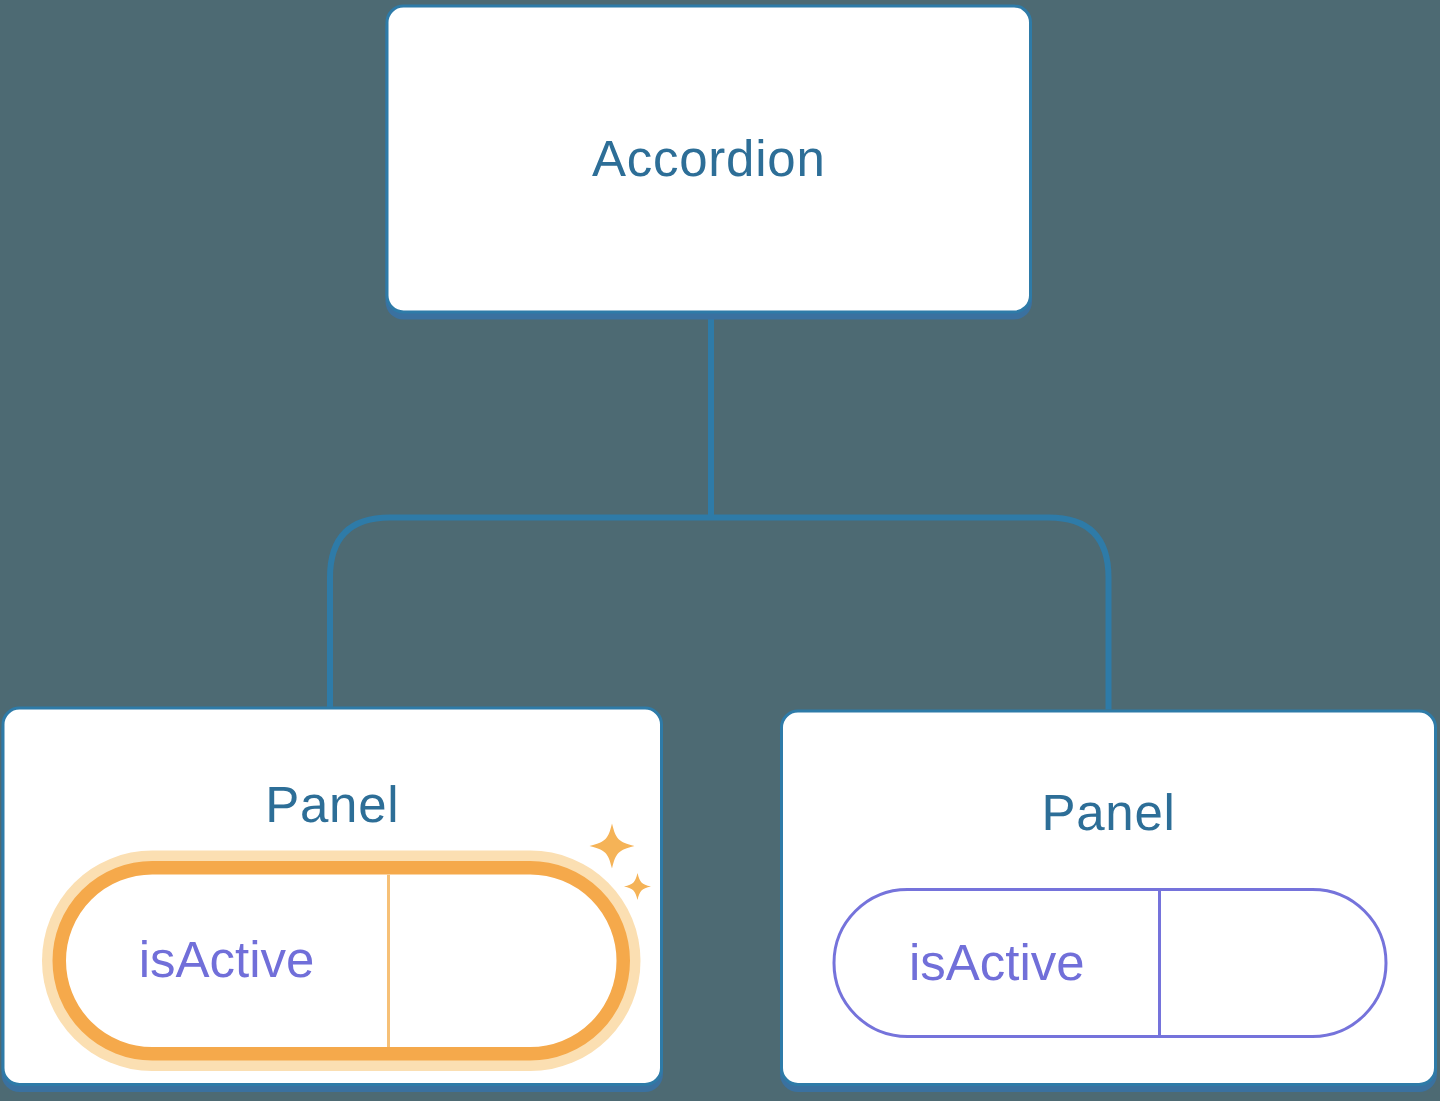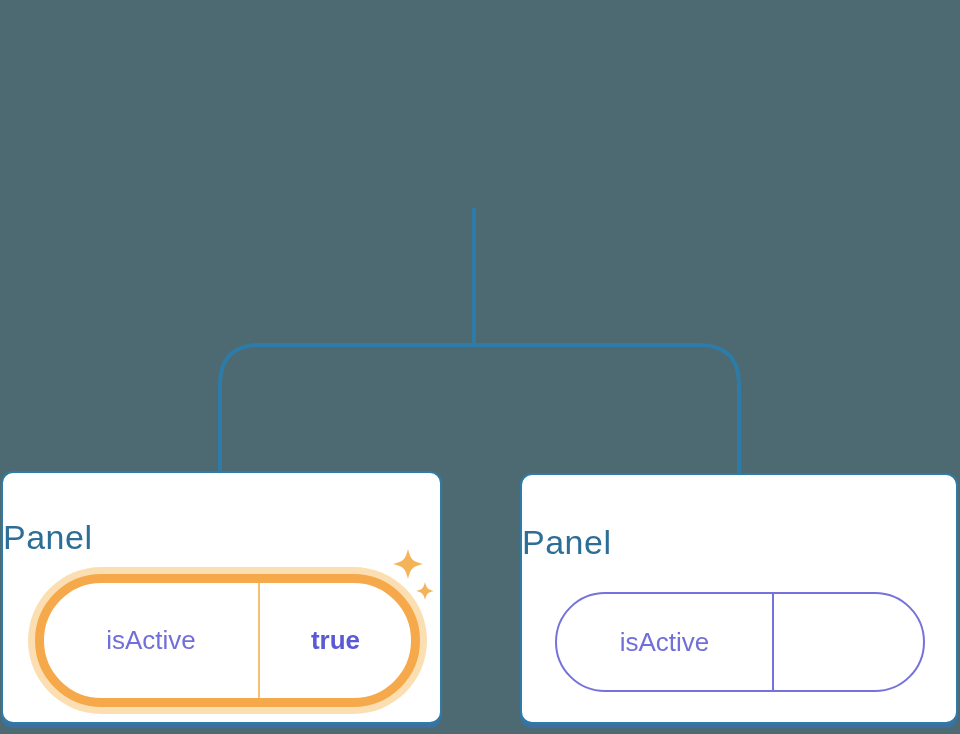--- a/index.html
+++ b/index.html
@@ -22,34 +22,34 @@
     display:flex; align-items:center; justify-content:center; }
 
   .node-panel-a { left:1px;   top:471px; width:441px; height:253px; }
   .node-panel-b { left:520px; top:473px; width:438px; height:251px; }
 
   .node-title {
     color:var(--node-text,#2D6E97); font-size:34px; font-weight:500;
     letter-spacing:.5px;
   }
   .panel-title {
-    position:absolute; left:0; right:0; 
+    position:absolute; left:0; right:0; text-align:center;
     color:var(--node-text,#2D6E97); font-size:34px; font-weight:500;
     letter-spacing:.5px; line-height:40px;
   }
   .node-panel-a .panel-title { top:44px; }
   .node-panel-b .panel-title { top:47px; }
 
   .pill {
     position:absolute; box-sizing:border-box; display:flex; align-items:stretch;
     background:#fff; border-radius:999px; overflow:hidden;
   }
   .pill .cell {
     display:flex; align-items:center; justify-content:center;
-    font-size:26px; color:var(--state-text,#716FD9); white-space:nowrap;
+    font-size:34px; color:var(--state-text,#716FD9); white-space:nowrap;
   }
   .pill .cell.value { flex:1; }
   .pill .sep { width:2px; }
 
   .pill-active {
     left:32px; top:101px; width:385px; height:133px;
     border:9px solid var(--highlight-border,#F5A94B);
     box-shadow:0 0 0 7px var(--highlight-glow,#FBDFB2);
   }
   .pill-active .cell.key { width:214px; }
@@ -67,28 +67,30 @@
 </style>
 </head>
 <body>
 
 <div class="stage">
 
   <svg class="connectors" viewBox="0 0 960 734" aria-hidden="true">
     <path d="M474 208 L474 345 M220 472 L220 385 Q220 345 260 345 L699 345 Q739 345 739 385 L739 473" fill="none" stroke-width="4" stroke-linecap="butt" stroke="#2E7BA8"></path>
   </svg>
 
+  <div class="node node-accordion">
+    <span class="node-title">Accordion</span>
+  </div>
 
   <div class="node node-panel-a">
     <div class="panel-title">Panel</div>
 
     <div class="pill pill-active">
       <div class="cell key">isActive</div>
       <div class="sep"></div>
-      <div class="cell value">true</div>
     </div>
 
     <svg class="sparkles" viewBox="0 0 60 72" aria-hidden="true">
       <path transform="translate(30,31)" d="M0,-15 C2.6,-4.4 4.4,-2.6 15,0 C4.4,2.6 2.6,4.4 0,15 C-2.6,4.4 -4.4,2.6 -15,0 C-4.4,-2.6 -2.6,-4.4 0,-15 Z" fill="#F5B357"></path>
       <path transform="translate(47,58) scale(0.6)" d="M0,-15 C2.6,-4.4 4.4,-2.6 15,0 C4.4,2.6 2.6,4.4 0,15 C-2.6,4.4 -4.4,2.6 -15,0 C-4.4,-2.6 -2.6,-4.4 0,-15 Z" fill="#F5B357"></path>
     </svg>
   </div>
 
   <div class="node node-panel-b">
     <div class="panel-title">Panel</div>

